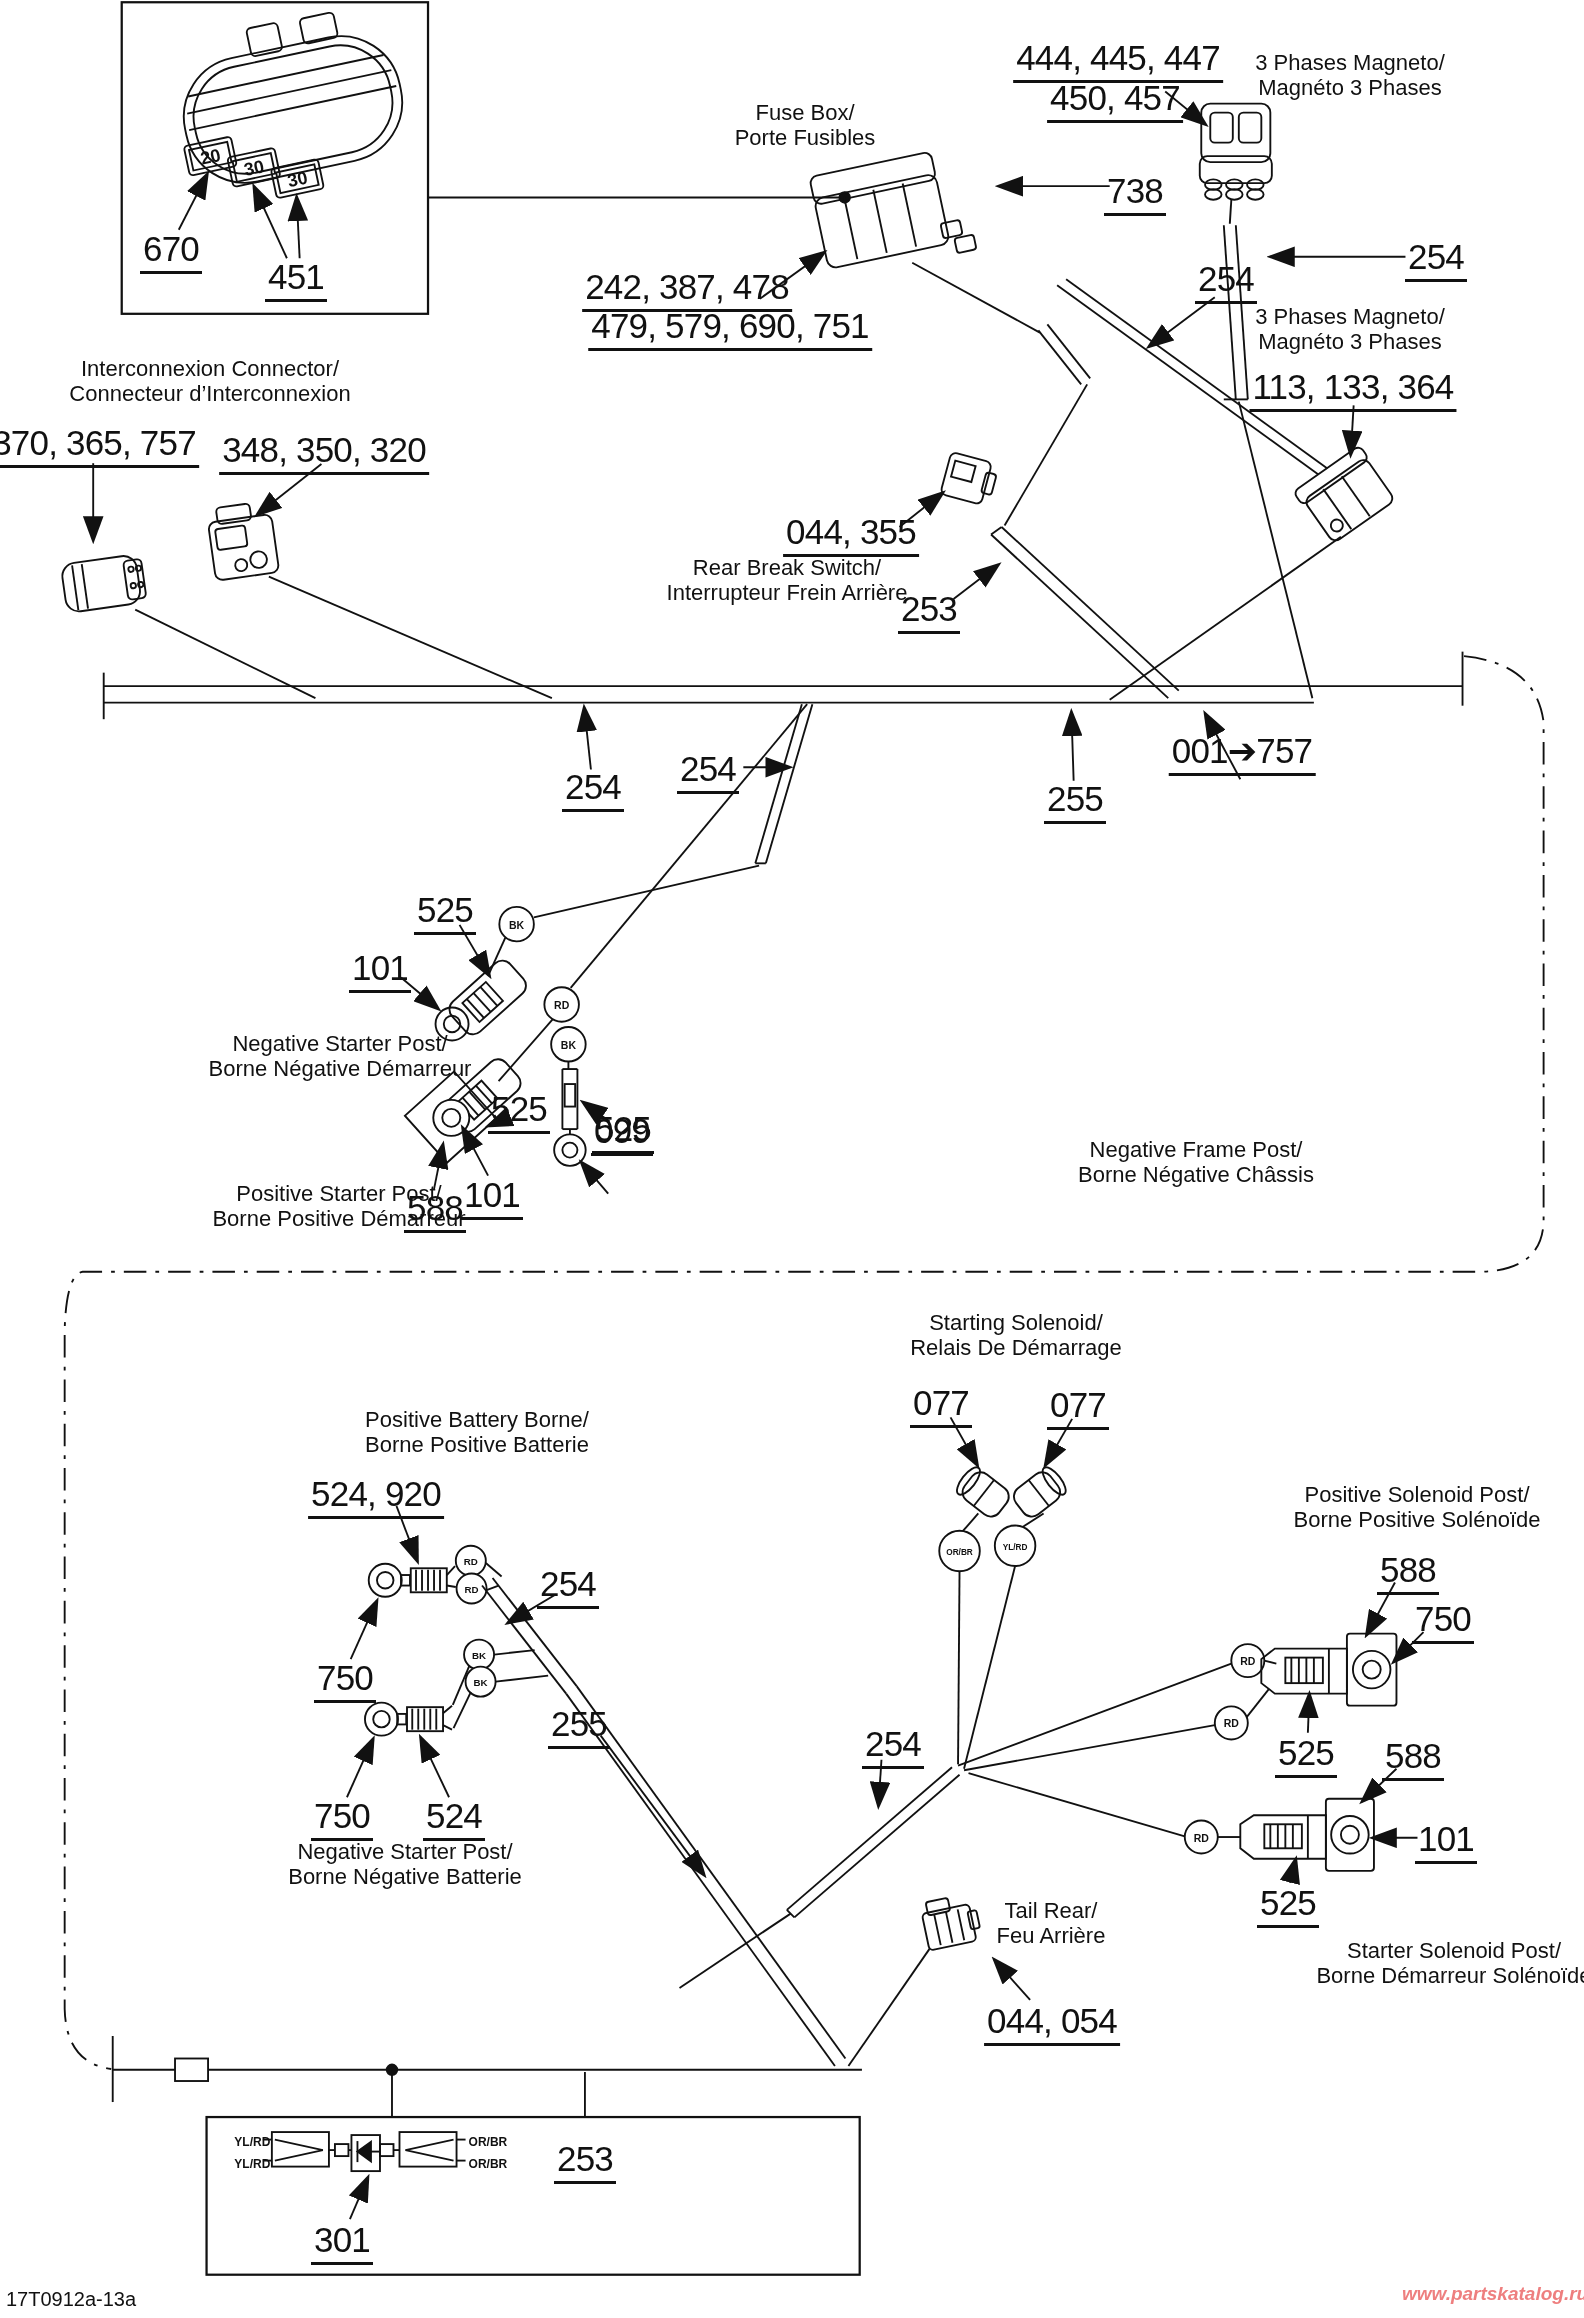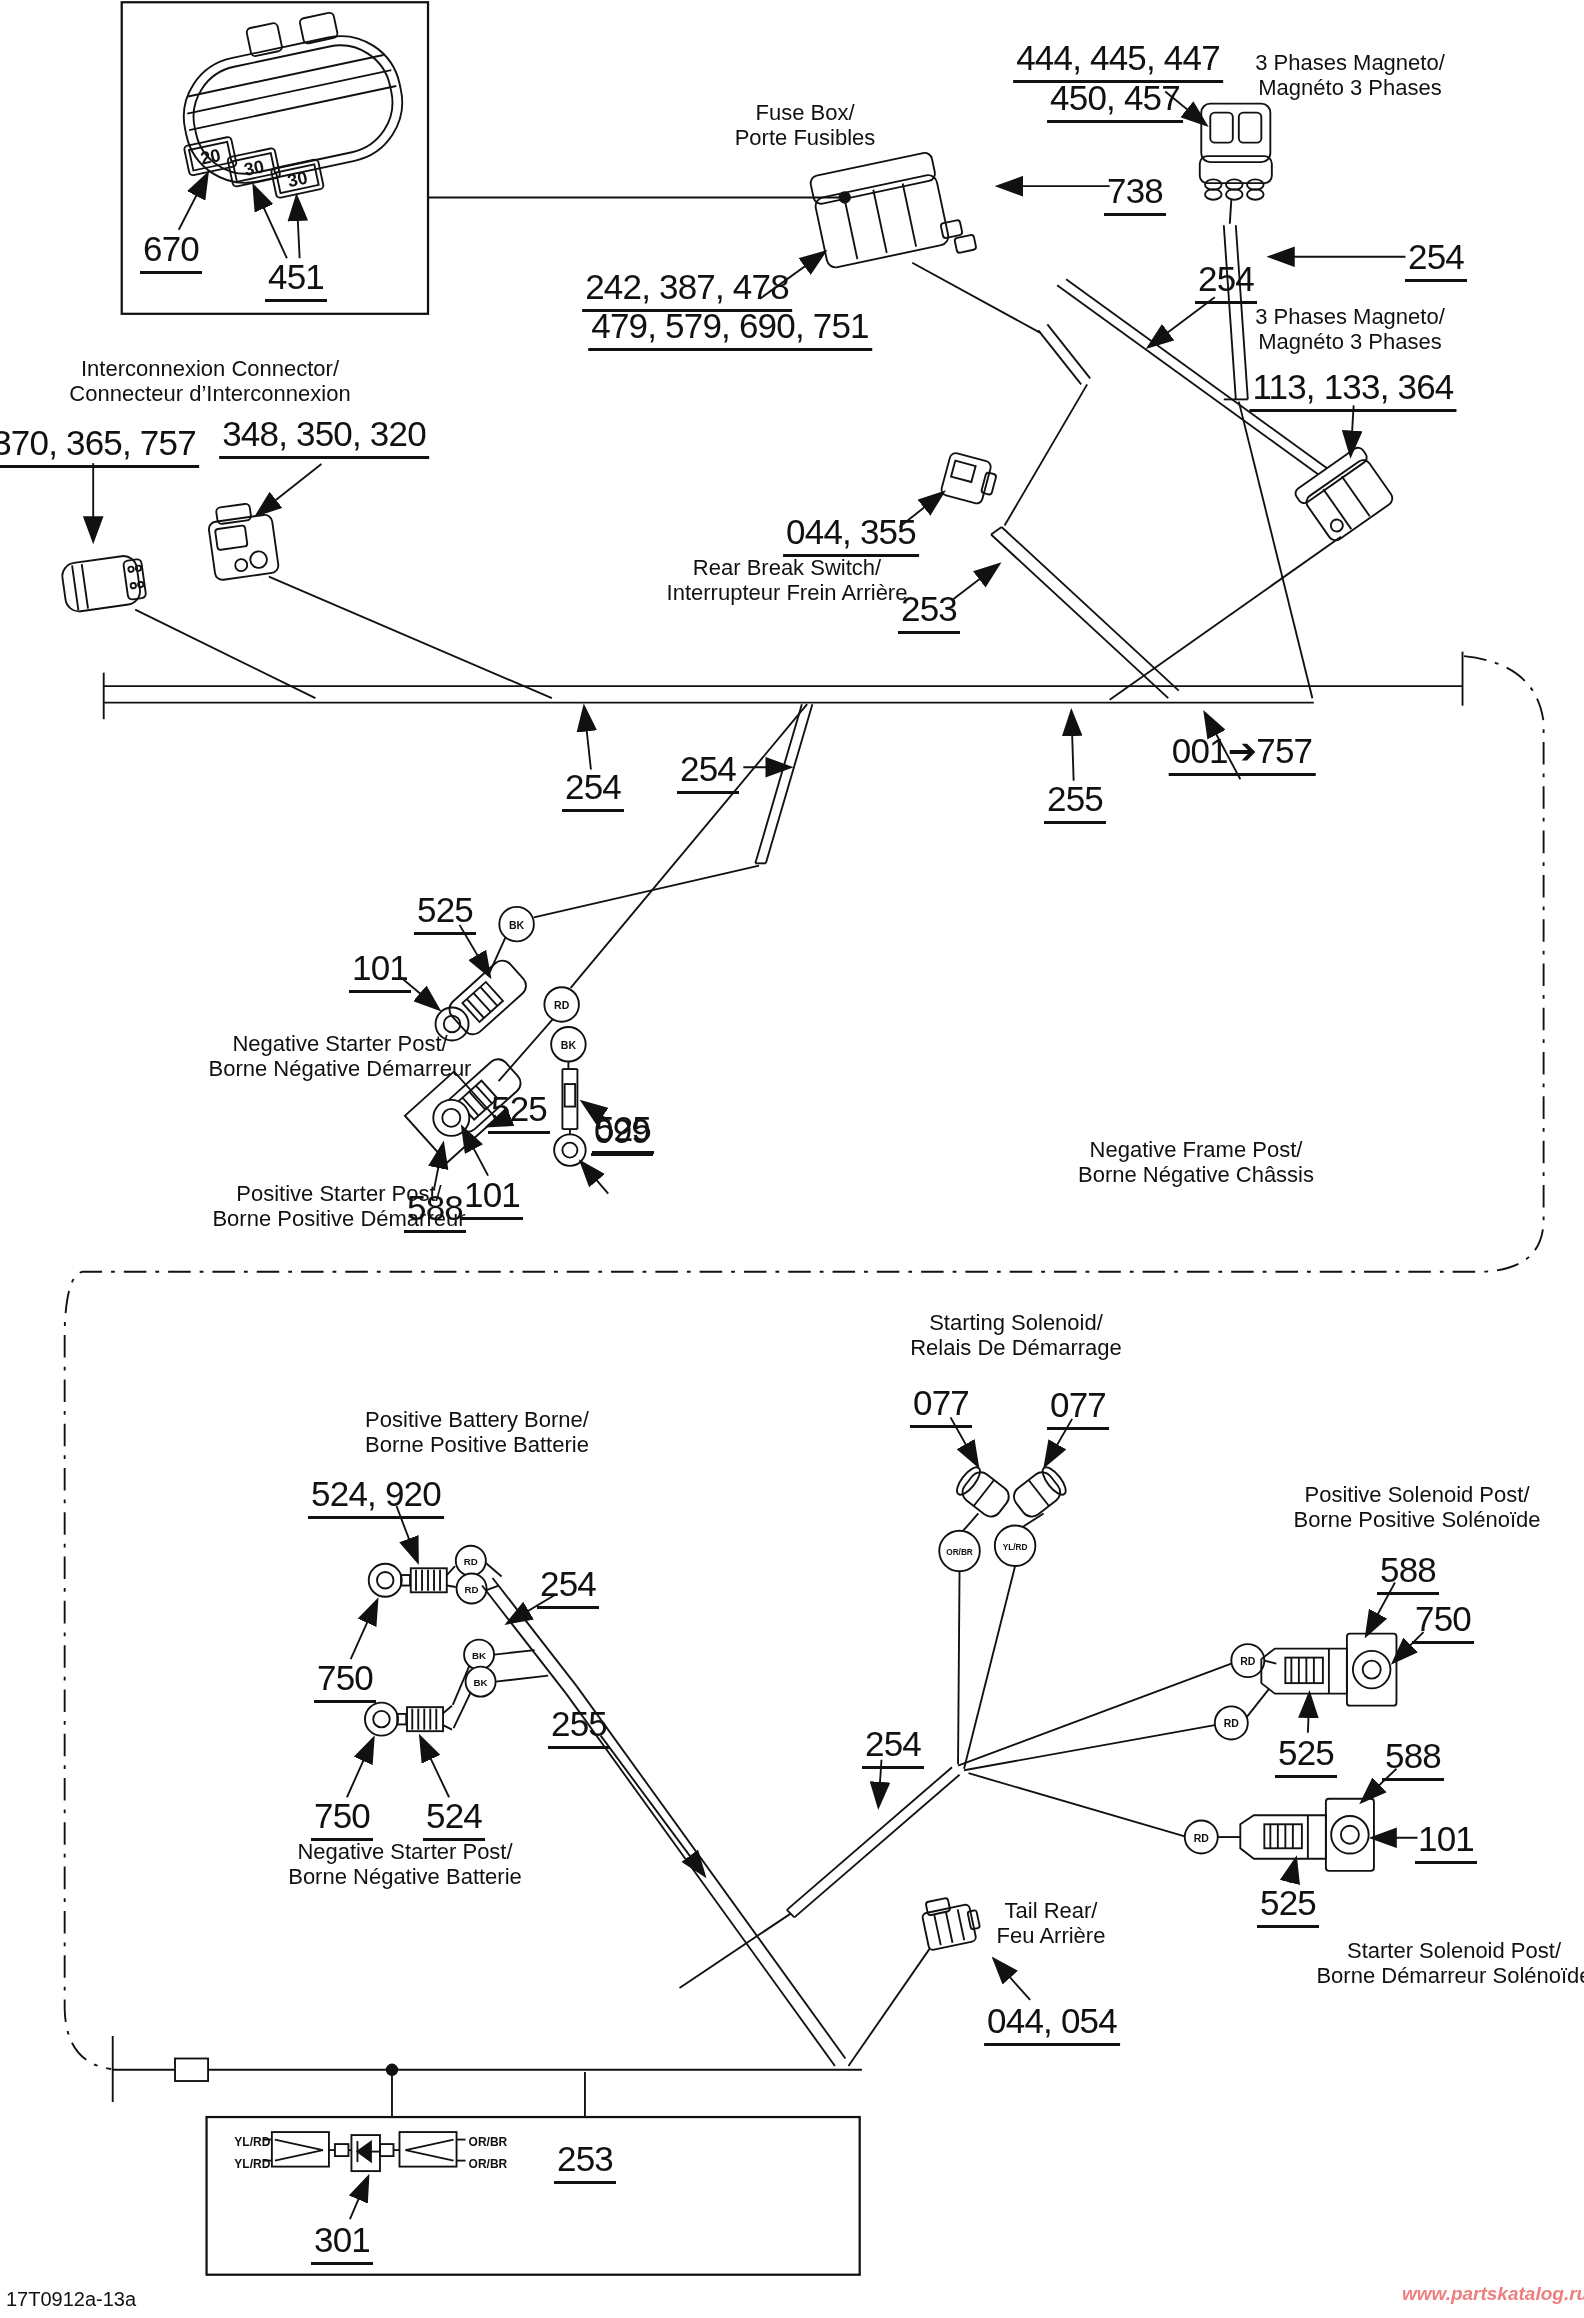--- a/index.html
+++ b/index.html
@@ -427,21 +427,21 @@
   <div>3 Phases Magneto/</div>
   <div>Magnéto 3 Phases</div>
 </div>
 <div class="pn" style="left:1353px;top:369px">113, 133, 364</div>
 
 <div class="cap" style="left:210px;top:357px">
   <div>Interconnexion Connector/</div>
   <div>Connecteur d’Interconnexion</div>
 </div>
 <div class="pn" style="left:94px;top:425px">370, 365, 757</div>
-<div class="pn" style="left:324px;top:416px">348, 350, 320</div>
+<div class="pn" style="left:324px;top:432px">348, 350, 320</div>
 
 <div class="pn" style="left:851px;top:514px">044, 355</div>
 <div class="cap" style="left:787px;top:556px">
   <div>Rear Break Switch/</div>
   <div>Interrupteur Frein Arrière</div>
 </div>
 <div class="pn" style="left:929px;top:591px">253</div>
 
 <div class="pn" style="left:593px;top:769px">254</div>
 <div class="pn" style="left:708px;top:751px">254</div>

